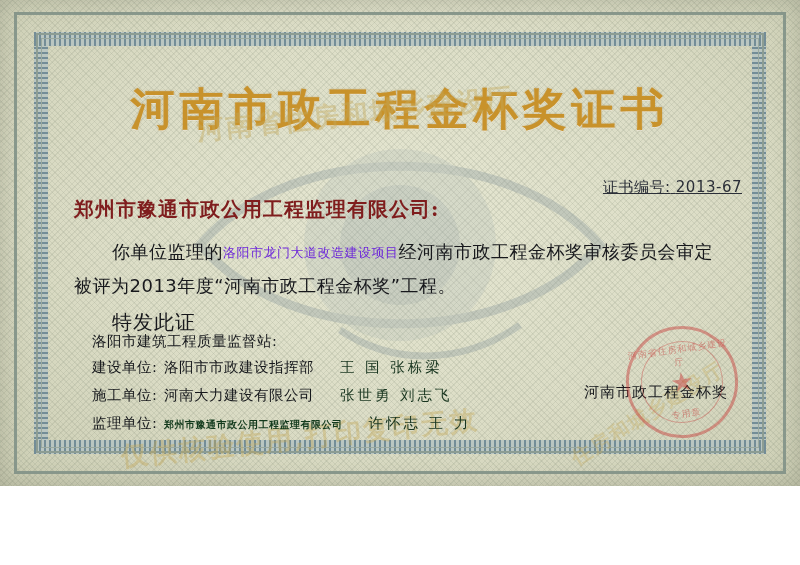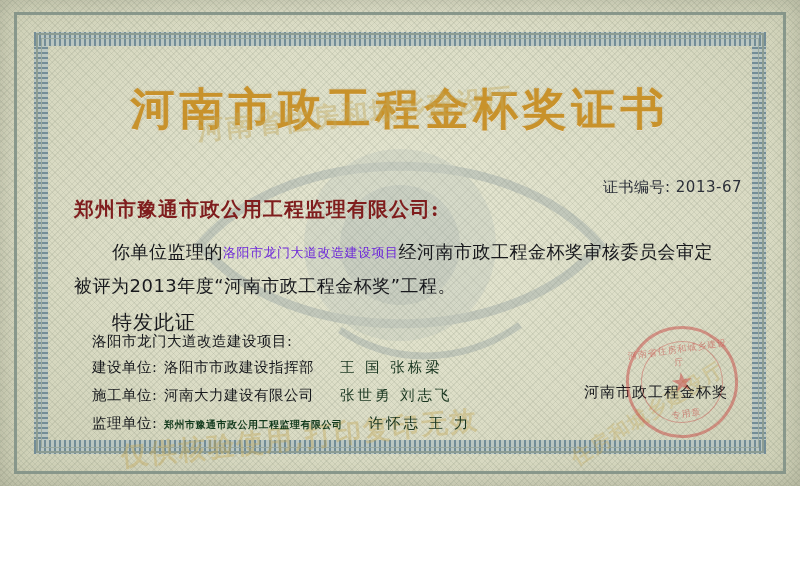--- a/index.html
+++ b/index.html
@@ -131,20 +131,21 @@
 
   
   .cert-no {
     position: absolute;
     right: 58px;
     top: 178px;
     font-size: 15px;
     color: #2b2f38;
     font-family: "DejaVu Sans", "Liberation Sans", sans-serif;
     letter-spacing: 0.5px;
+    text-decoration: underline;
   }
 
   
   .body-area {
     position: absolute;
     left: 74px;
     top: 196px;
     right: 60px;
   }
   .recipient {
@@ -310,21 +311,21 @@
     <div class="para">
       <span class="indent"></span><span>你单位监理的</span><span class="project-name">洛阳市龙门大道改造建设项目</span><span>经河南市政工程金杯奖审核委员会审定</span>
     </div>
     <div class="para para2">被评为2013年度“河南市政工程金杯奖”工程。</div>
     <div class="special">
       <span class="indent"></span><span>特发此证</span>
     </div>
   </div>
 
   <div class="participants">
-    <div class="p-head">洛阳市龙门大道改造建设项目:</div>
+    <div class="p-head">洛阳市建筑工程质量监督站:</div>
 
     <div class="p-row">
       <span class="p-label">建设单位:</span>
       <span class="p-value">洛阳市市政建设指挥部</span>
       <span class="p-persons">王 国  张栋梁</span>
     </div>
 
     <div class="p-row">
       <span class="p-label">施工单位:</span>
       <span class="p-value">河南大力建设有限公司</span>

